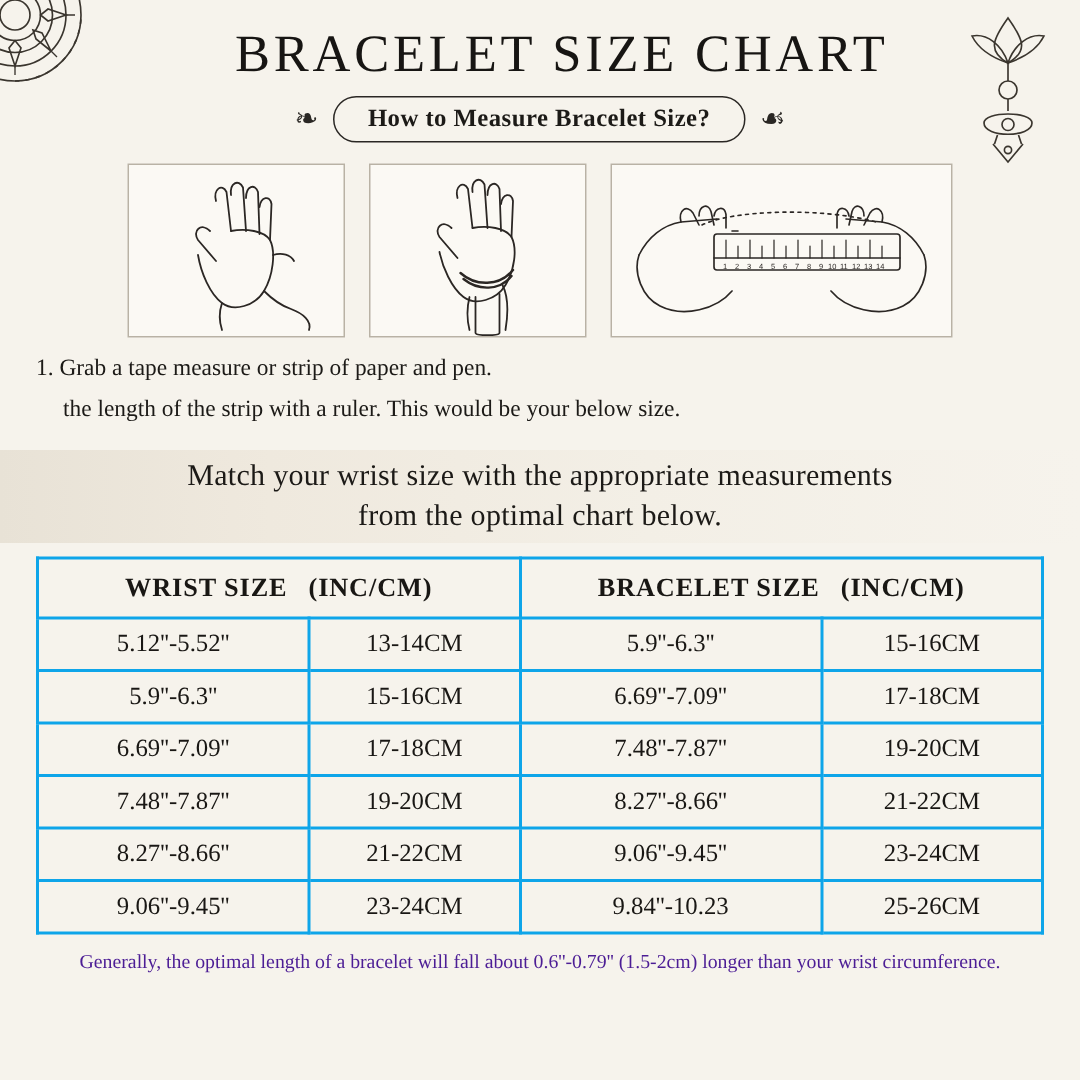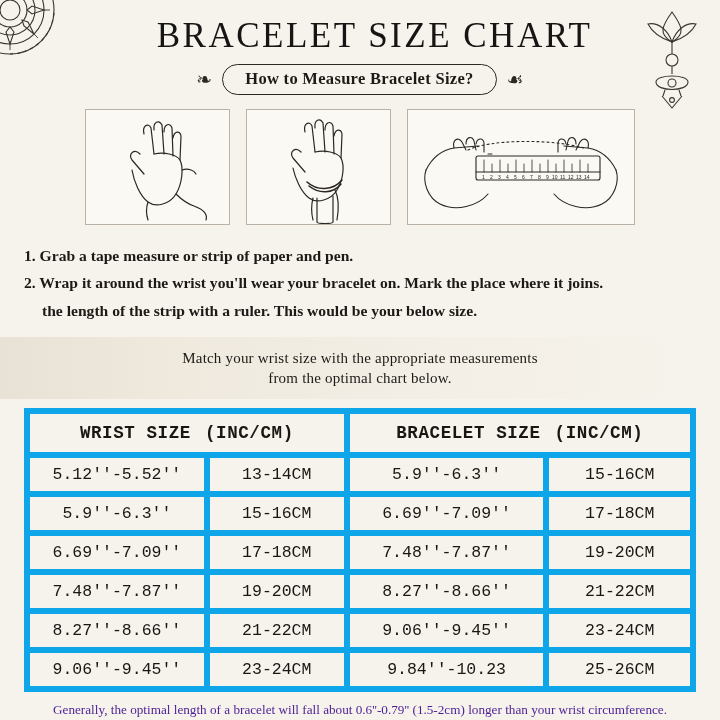--- a/index.html
+++ b/index.html
@@ -66,61 +66,59 @@
   .illus {
     border: 1px solid #b9b2a5;
     background: #fbf9f4;
     box-sizing: border-box;
   }
   .illus.small { width: 145px; height: 116px; }
   .illus.wide  { width: 228px; height: 116px; }
 
   
   .steps {
-    margin: 18px 24px 0 24px;
+    margin: 8px 24px 0 24px;
     font-size: 15.6px;
     line-height: 1.62;
-    font-weight: bold;
   }
   .step { margin-bottom: 2px; }
   .step .cont { display: block; padding-left: 18px; }
 
   
   .banner {
     margin-top: 14px;
     height: 62px;
     background: linear-gradient(to right, #e8e2d6 0%, #efe9de 25%, #f3efe6 60%, #f6f3ec 100%);
     display: flex;
     flex-direction: column;
     align-items: center;
     justify-content: center;
     text-align: center;
   }
   .banner div {
-    font-size: 15px;
+    font-size: 20px;
     line-height: 1.35;
     letter-spacing: .2px;
   }
 
   
   table.size-table {
     border-collapse: collapse;
     width: 672px;
     margin: 9px auto 0 auto;
     table-layout: fixed;
   }
   table.size-table th,
   table.size-table td {
-    border: 6px solid #0ea5e9;
+    border: 2px solid #0ea5e9;
     text-align: center;
     font-size: 16.5px;
     height: 33px;
     padding: 0;
     color: #191714;
-    font-family: Liberation Mono, monospace;
   }
   table.size-table th {
     font-size: 17.5px;
     height: 38px;
     letter-spacing: .6px;
     font-weight: bold;
   }
   table.size-table col.c1 { width: 27%; }
   table.size-table col.c2 { width: 21%; }
   table.size-table col.c3 { width: 30%; }
@@ -270,23 +268,20 @@
     </svg>
   </div>
 
 </div>
 
 <div class="steps">
   <div class="step">
     <span>1. Grab a tape measure or strip of paper and pen.</span>
   </div>
   <div class="step">
-    <span>2. Wrap it around the wrist you'll wear your bracelet on. Mark the place where it joins.</span>
-  </div>
-  <div class="step">
     <span class="cont">the length of the strip with a ruler. This would be your below size.</span>
   </div>
 </div>
 
 <div class="banner">
   <div>Match your wrist size with the appropriate measurements</div>
   <div>from the optimal chart below.</div>
 </div>
 
 <table class="size-table">

